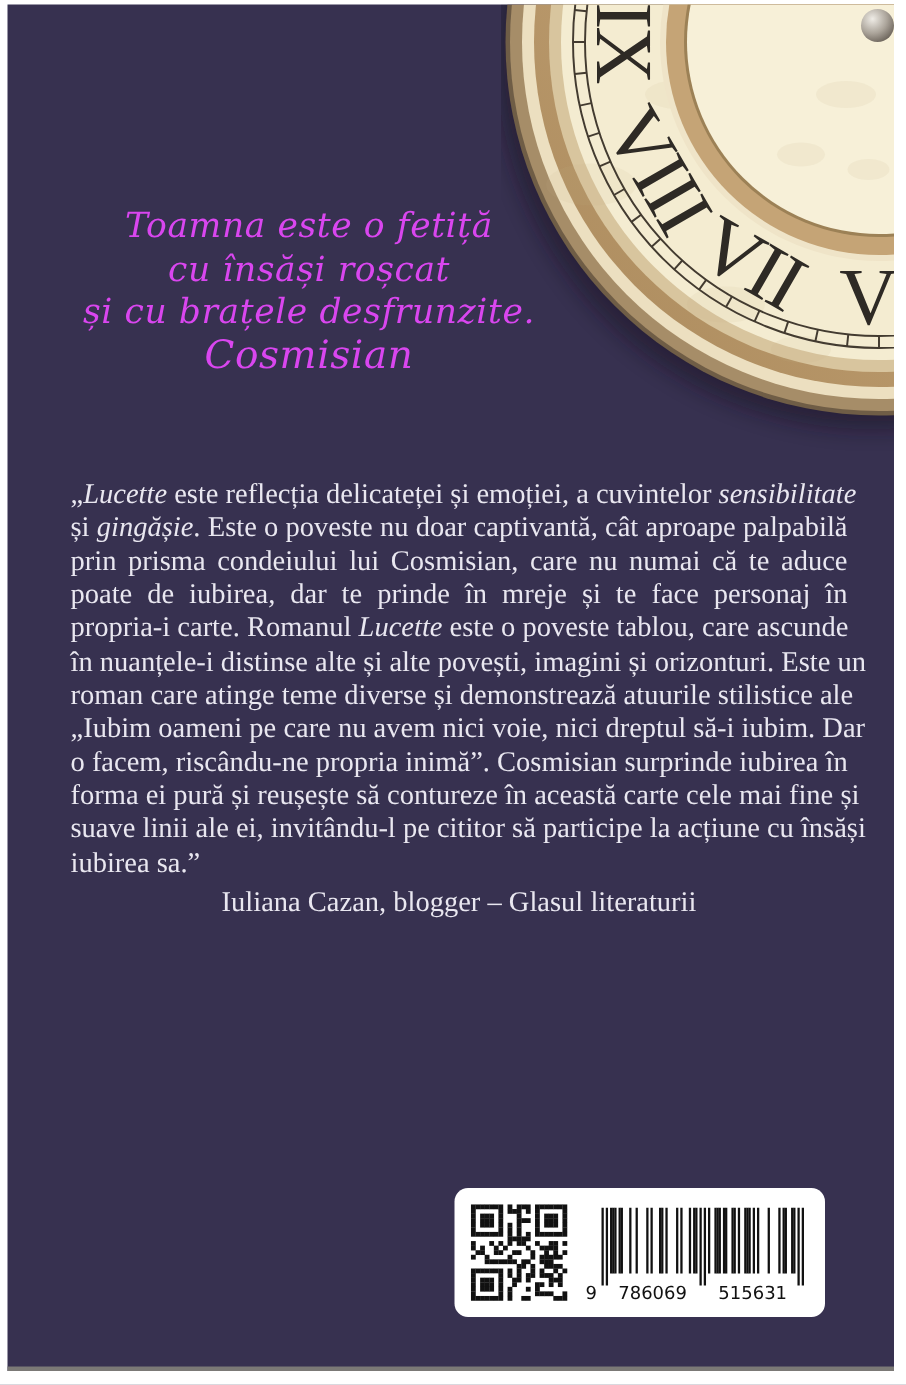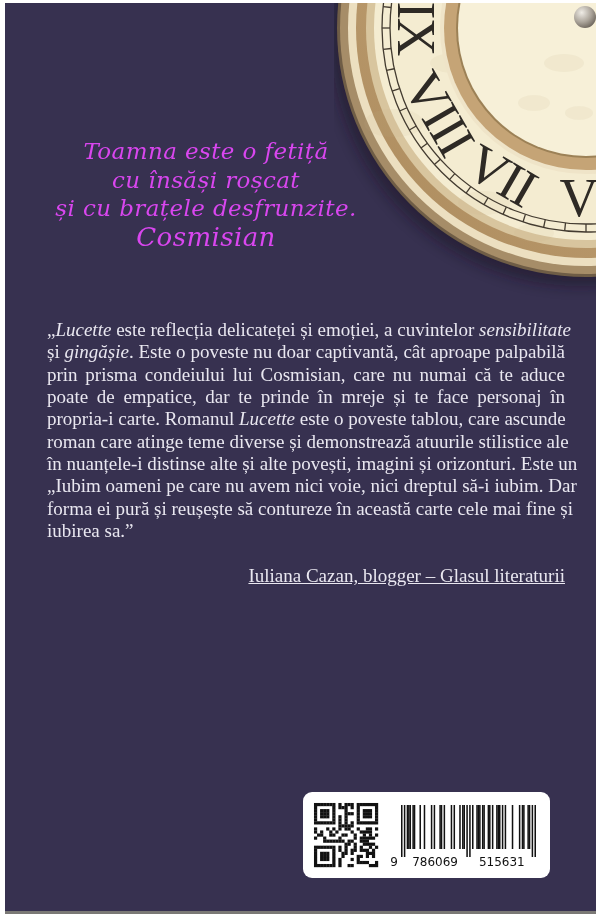--- a/index.html
+++ b/index.html
@@ -11,21 +11,21 @@
   
   .quote{position:absolute;left:15px;top:124px;width:372px;text-align:center;
          color:#d946ef;font-style:italic;font-family:"DejaVu Serif", serif;
          font-size:23px;line-height:28.5px;letter-spacing:.4px;margin-top:10px;}
   .quote .author{font-size:26px;}
   
   .reviews{position:absolute;left:42px;top:316px;width:518px;color:var(--text,#e9e7f0);
            font-size:19px;line-height:22.35px;}
   .rline{text-align:justify;text-align-last:justify;height:22.35px;overflow:visible;white-space:nowrap;}
   .rline.lastline{text-align-last:left;}
-  .attribution{margin-top:23px;text-align:right;text-decoration:underline;}
+  .attribution{margin-top:4px;text-align:center;}
   
   .label{position:absolute;left:298px;top:789px;width:247px;height:86px;background:#ffffff;
          border-radius:9px;display:flex;align-items:center;padding:0;box-sizing:border-box;}
   .label svg{display:block;}
   .qr{margin-left:9px;}
   .ean{margin-left:7px;margin-top:4px;}
   
   .clock{position:absolute;top:0;right:0;width:262px;height:300px;}
   .num{font-family:"Liberation Serif", serif;font-size:54px;fill:#2e2a25;letter-spacing:-2px;}
 </style>
@@ -112,26 +112,28 @@
       <div>cu însăși roșcat</div>
       <div>și cu brațele desfrunzite.</div>
       <div class="author">Cosmisian</div>
     </div>
 
     <div class="reviews">
       <div id="review-lines">
           <div class="rline"><span>„</span><i>Lucette</i><span> este reflecția delicateței și emoției, a cuvintelor </span><i>sensibilitate</i></div>
           <div class="rline"><span>și </span><i>gingășie</i><span>. Este o poveste nu doar captivantă, cât aproape palpabilă</span></div>
           <div class="rline"><span>prin prisma condeiului lui Cosmisian, care nu numai că te aduce</span></div>
-          <div class="rline"><span>poate de empatice, dar te prinde în mreje și te face personaj în</span></div>
+          <div class="rline"><span>poate de iubirea, dar te prinde în mreje și te face personaj în</span></div>
           <div class="rline"><span>propria-i carte. Romanul </span><i>Lucette</i><span> este o poveste tablou, care ascunde</span></div>
+          <div class="rline"><span>în nuanțele-i distinse alte și alte povești, imagini și orizonturi. Este un</span></div>
           <div class="rline"><span>roman care atinge teme diverse și demonstrează atuurile stilistice ale</span></div>
-          <div class="rline"><span>în nuanțele-i distinse alte și alte povești, imagini și orizonturi. Este un</span></div>
           <div class="rline"><span>„Iubim oameni pe care nu avem nici voie, nici dreptul să-i iubim. Dar</span></div>
+          <div class="rline"><span>o facem, riscându-ne propria inimă”. Cosmisian surprinde iubirea în</span></div>
           <div class="rline"><span>forma ei pură și reușește să contureze în această carte cele mai fine și</span></div>
+          <div class="rline"><span>suave linii ale ei, invitându-l pe cititor să participe la acțiune cu însăși</span></div>
           <div class="rline lastline"><span>iubirea sa.”</span></div>
         </div>
       <div class="attribution">Iuliana Cazan, blogger – Glasul literaturii</div>
     </div>
 
     <div class="label">
       <svg class="qr" id="qr-svg" width="68" height="68" viewBox="0 0 68 68">
           <rect x="0" y="0" width="68" height="68" fill="#ffffff"></rect>
           <rect x="1.9750000000000014" y="1.9750000000000014" width="3.1999999999999997" height="3.1999999999999997" fill="#111111"></rect>
           <rect x="5.025000000000001" y="1.9750000000000014" width="3.1999999999999997" height="3.1999999999999997" fill="#111111"></rect>

